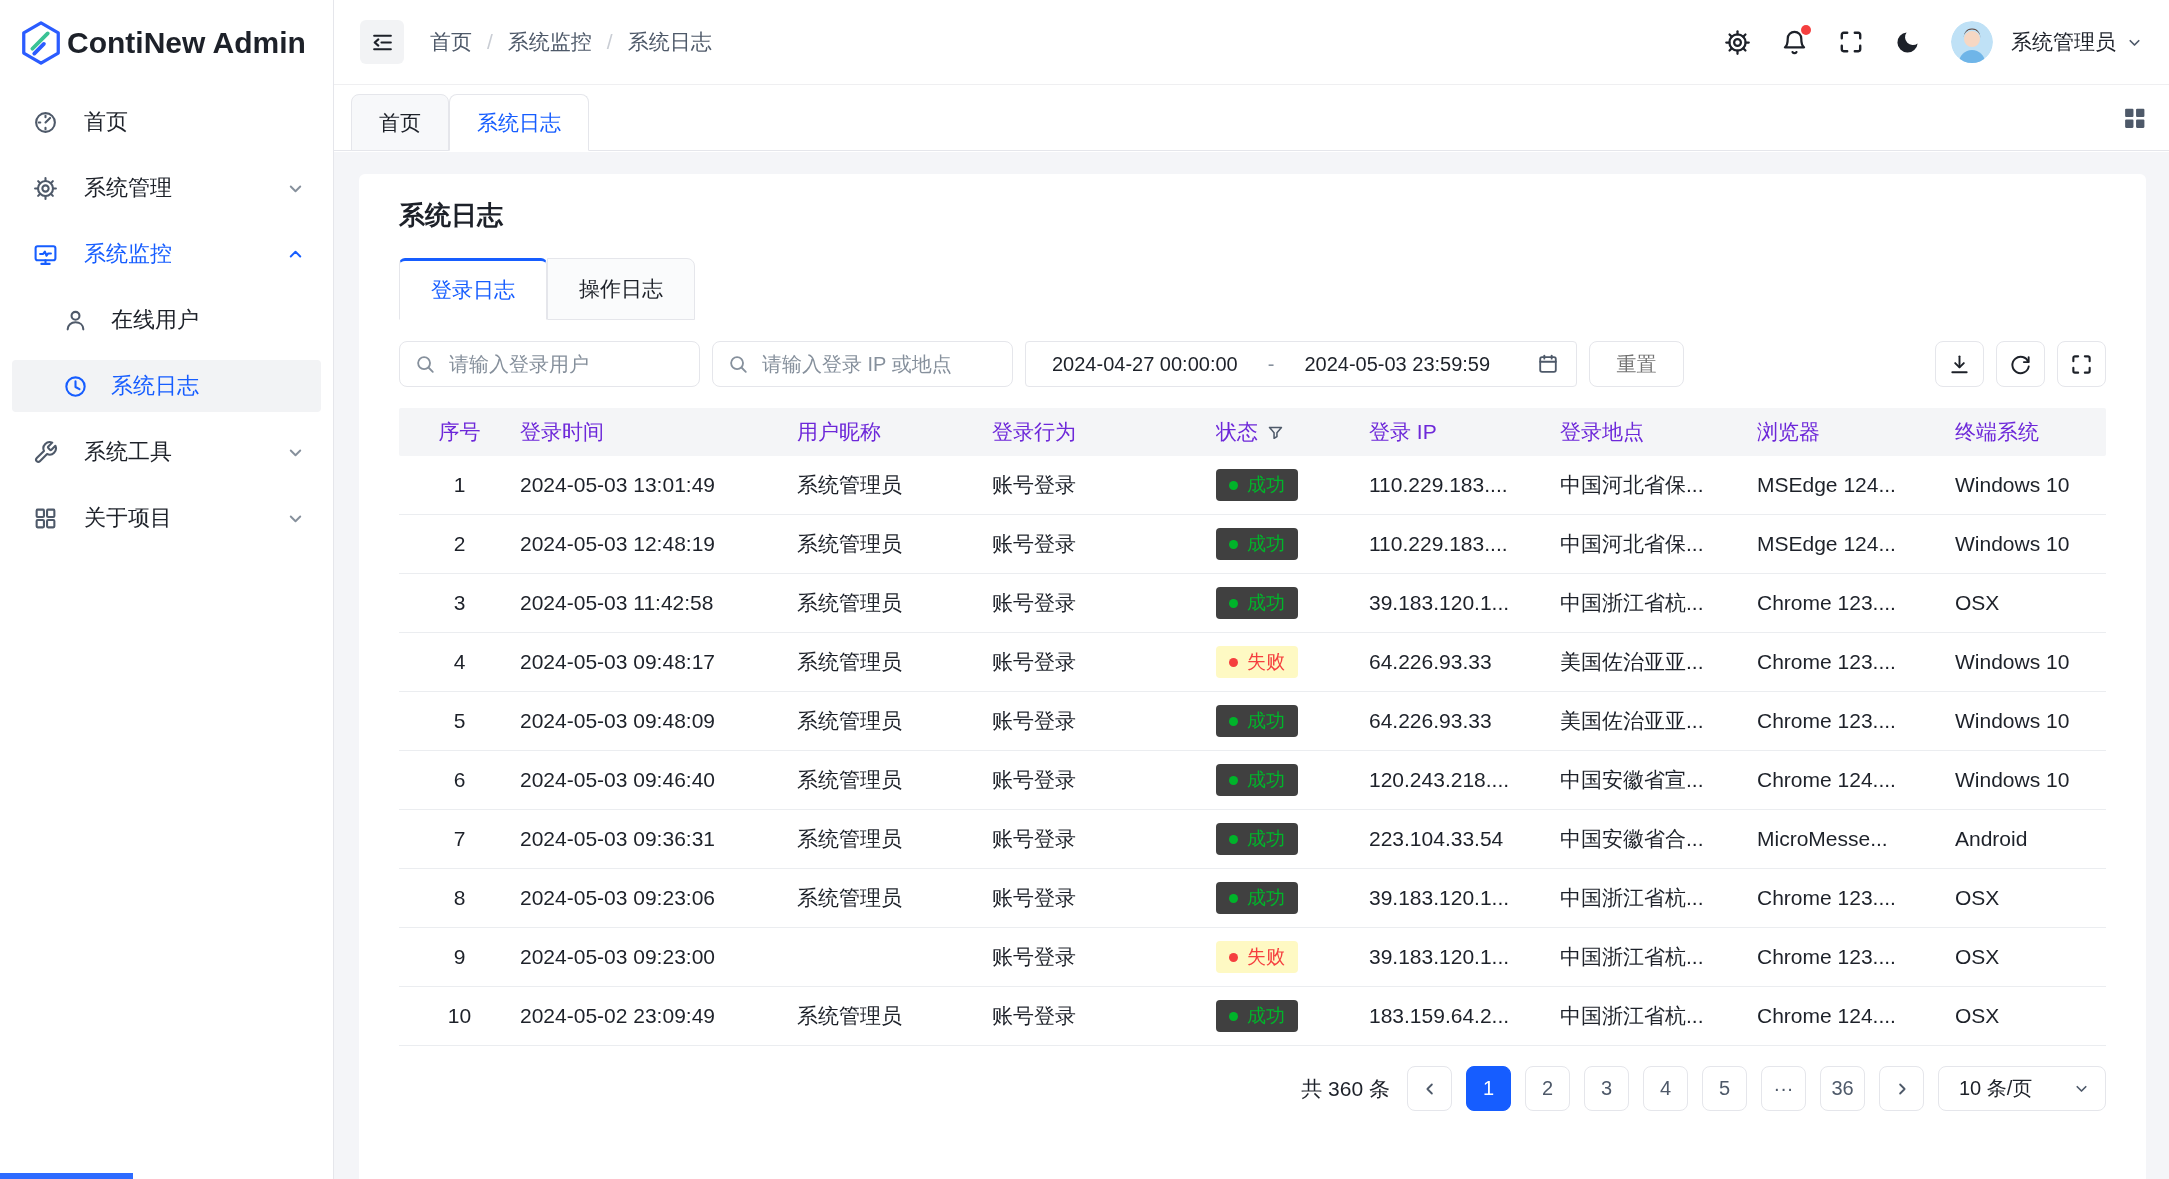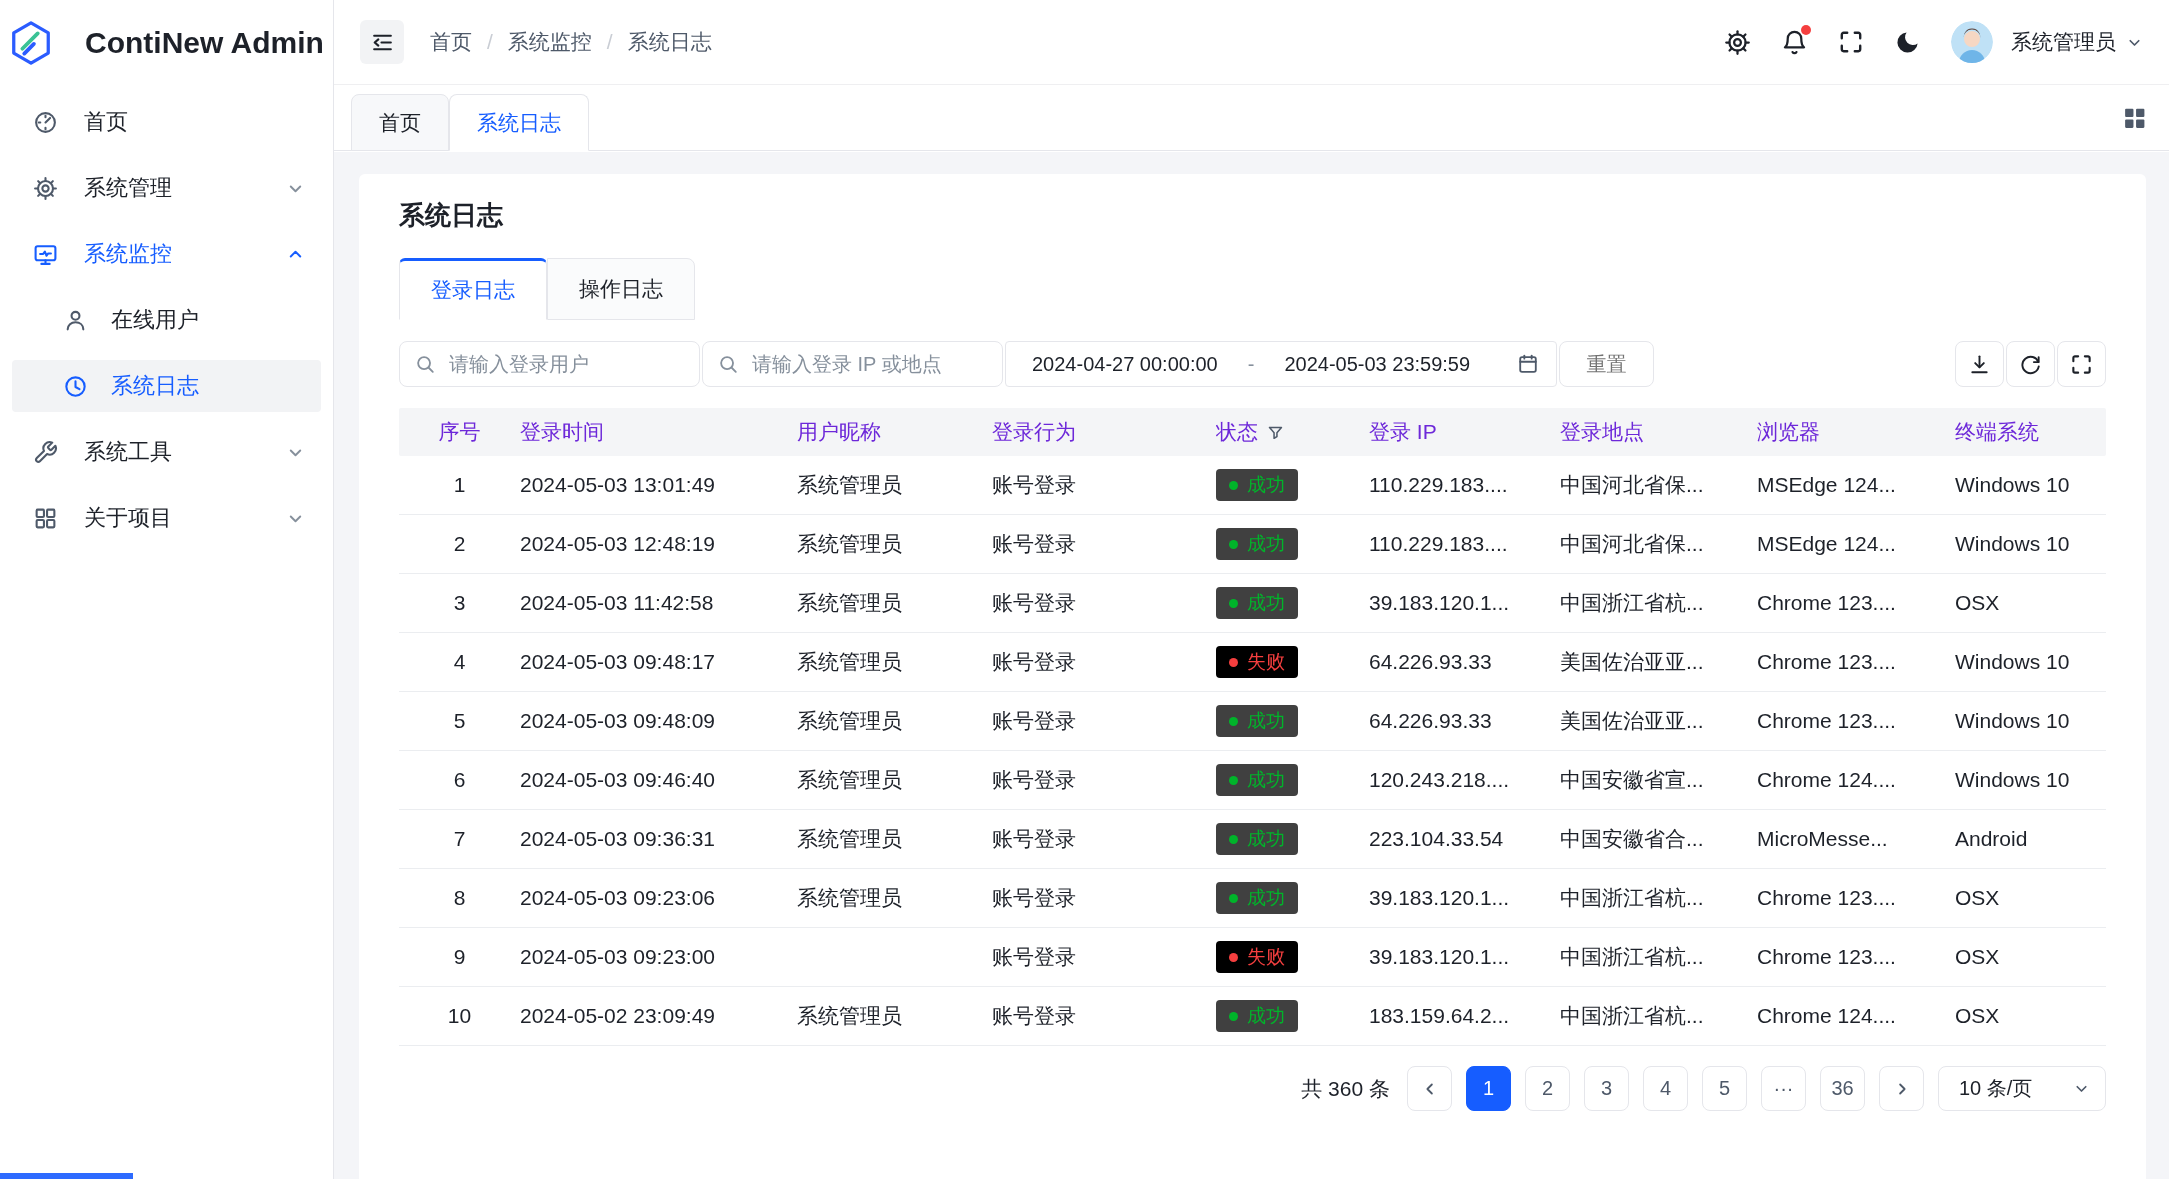--- a/index.html
+++ b/index.html
@@ -6,21 +6,21 @@
   html,body { width:2169px; height:1179px; }
   body {
     font-family:"Liberation Sans","DejaVu Sans",sans-serif;
     background:#fff; color:#1d2129; overflow:hidden; position:relative;
   }
   svg { display:block; }
 
   
   .sidebar { position:absolute; left:0; top:0; width:334px; height:100%;
     background:#fff; border-right:1px solid #e5e6eb; z-index:3; }
-  .logo { height:85px; display:flex; align-items:center; padding-left:8px; gap:31px;text-align:right; }
+  .logo { height:85px; display:flex; align-items:center; padding-left:18px; gap:3px;text-align:right; }
   .logo-text { font-size:30px; font-weight:bold; color:#1d2129; white-space:nowrap; }
   .menu { padding:11px 12px 0; }
   .m-item { height:52px; margin-bottom:14px; border-radius:4px; display:flex; align-items:center;
     padding-left:21px; padding-right:10px; position:relative; cursor:pointer;
     font-size:22px; color:#1d2129; }
   .m-item .m-ic { color:#4e5969; margin-right:26px; display:flex; }
   .m-item.indent { padding-left:51px; }
   .m-item.indent .m-ic { margin-right:23px; }
   .m-item .chev { position:absolute; right:16px; color:#86909c; display:flex; }
   .m-item.blue, .m-item.blue .m-ic, .m-item.blue .chev { color:#165dff; }
@@ -64,21 +64,21 @@
   .log-tabs { display:flex; margin-top:25px; width:-moz-fit-content; width:fit-content; }
   .l-tab { height:62px; padding:0 31px; display:flex; align-items:center; font-size:21px;
     color:#1d2129; background:#fafbfc; border:1px solid #e5e6eb; cursor:pointer; }
   .l-tab:first-child { border-radius:8px 0 0 0; }
   .l-tab:last-child { border-radius:0 8px 0 0; border-left:none; }
   .l-tab.active { background:#fff; color:#165dff; font-weight:500;
     border-top:3px solid #165dff; border-bottom-color:#fff; border-radius:6px 6px 0 0;font-family:Liberation Mono, monospace; }
   .l-tab.active + .l-tab { border-left:1px solid #e5e6eb; }
 
   
-  .filter-row { display:flex; align-items:center; margin-top:21px; gap:2px; }
+  .filter-row { display:flex; align-items:center; margin-top:21px; gap:12px; }
   .f-input { position:relative; width:301px; height:46px; }
   .f-input input { width:100%; height:100%; border:1px solid #e5e6eb; border-radius:8px;
     padding:0 14px 0 49px; font-size:20px; color:#1d2129; background:#fff; outline:none;
     font-family:inherit; }
   .f-input input::placeholder { color:#86909c; }
   .search-ic { position:absolute; left:15px; top:50%; transform:translateY(-50%);
     color:#86909c; }
   .date-range { width:552px; height:46px; border:1px solid #e5e6eb; border-radius:4px;
     display:flex; align-items:center; padding:0 17px 0 26px; font-size:20px;
     color:#1d2129; cursor:pointer; background:#fff; }
@@ -101,21 +101,21 @@
   .th { font-size:21px; color:#6d28d9; font-weight:500; white-space:nowrap; overflow:hidden; }
   .th-status { display:flex; align-items:center; gap:9px; }
   .filter-ic { color:#4e5969; display:flex; cursor:pointer; }
   .row { height:59px; border-bottom:1px solid #ebedf0; }
   .td { font-size:21px; color:#1d2129; white-space:nowrap; overflow:hidden; padding-right:8px; }
   .c1 { text-align:center; padding-right:0; }
   .badge { display:inline-flex; align-items:center; gap:9px; height:32px; padding:0 13px;
     border-radius:4px; font-size:19px; }
   .badge::before { content:""; width:9px; height:9px; border-radius:50%; background:currentColor; }
   .badge.success { background:#404040; color:#00b42a; }
-  .badge.fail { background:#000000; color:#f53f3f; }
+  .badge.fail { background:#fef9c3; color:#f53f3f; }
 
   
   .pagination { display:flex; align-items:center; justify-content:flex-end; gap:14px;
     margin-top:20px; }
   .total { font-size:21px; color:#1d2129; margin-right:3px; }
   .pages { display:flex; align-items:center; gap:14px; }
   .p-btn { min-width:45px; height:45px; padding:0 6px; border:1px solid #e5e6eb;
     border-radius:8px; background:#fff; color:#4e5969; font-size:20px; display:flex;
     align-items:center; justify-content:center; cursor:pointer; font-family:inherit; }
   .p-btn.active { background:#165dff; border-color:#165dff; color:#fff; }

